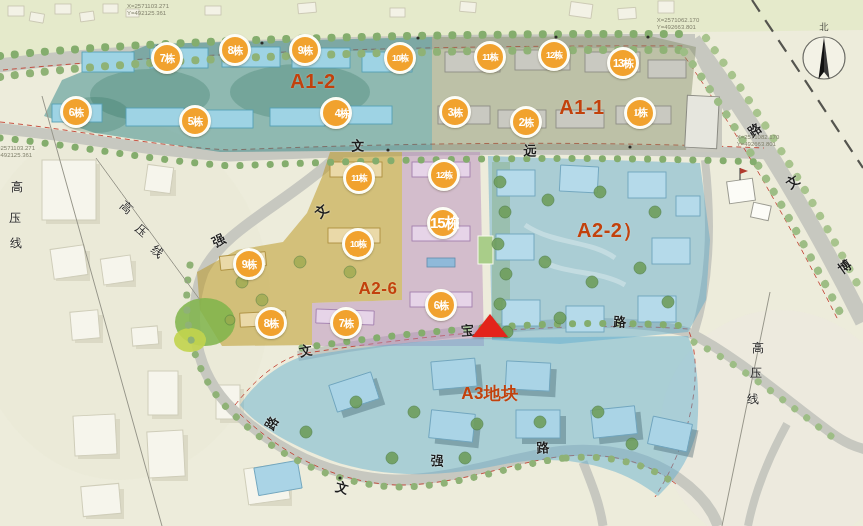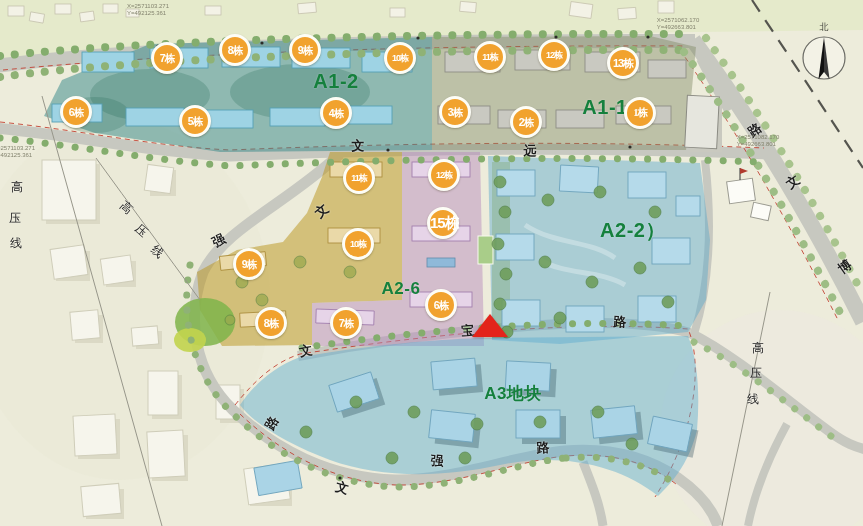--- a/index.html
+++ b/index.html
@@ -11,22 +11,22 @@
   .map svg{position:absolute;left:0;top:0;}
   .layer{position:absolute;left:0;top:0;width:863px;height:526px;pointer-events:none;}
   .badge{
     position:absolute;box-sizing:border-box;width:32px;height:32px;
     border-radius:50%;background:#f1a22e;border:3px solid #fdfdf6;
     color:#fff;font-weight:bold;font-size:10.5px;line-height:26px;
     text-align:center;letter-spacing:-1px;white-space:nowrap;
     box-shadow:0 1px 2px rgba(70,60,30,.35);
   }
   .zone-label{
-    position:absolute;color:#15803d;font-weight:bold;white-space:nowrap;
-    letter-spacing:.5px;text-shadow:0 0 2px rgba(255,255,255,.35);margin-left:23px;
+    position:absolute;color:#c2410c;font-weight:bold;white-space:nowrap;
+    letter-spacing:.5px;text-shadow:0 0 2px rgba(255,255,255,.35);
   }
   .road-char{
     position:absolute;font-size:13px;font-weight:700;color:#1c1c1c;white-space:nowrap;
     text-shadow:0 0 2px rgba(255,255,255,.8);
   }
   .hv-char{
     position:absolute;font-size:12px;color:#222;white-space:nowrap;
     text-shadow:0 0 2px rgba(255,255,255,.7);
   }
   .survey{
@@ -295,21 +295,21 @@
       <div class="zone-label" style="left: 610px; top: 230px; transform: translate(-50%, -50%) rotate(0deg); font-size: 20px; text-align: right;">A2-2）</div>
       <div class="zone-label" style="left: 490px; top: 393px; transform: translate(-50%, -50%) rotate(0deg); font-size: 17px;">A3地块</div>
     </div>
 <div class="layer">
       <div class="badge" style="left: 167px; top: 58px; transform: translate(-50%, -50%) rotate(0deg);">7栋</div>
       <div class="badge" style="left: 235px; top: 50px; transform: translate(-50%, -50%) rotate(0deg);">8栋</div>
       <div class="badge" style="left: 305px; top: 50px; transform: translate(-50%, -50%) rotate(0deg);">9栋</div>
       <div class="badge" style="left: 400px; top: 58px; transform: translate(-50%, -50%) rotate(0deg); font-size: 9px;">10栋</div>
       <div class="badge" style="left: 76px; top: 112px; transform: translate(-50%, -50%) rotate(0deg);">6栋</div>
       <div class="badge" style="left: 195px; top: 121px; transform: translate(-50%, -50%) rotate(0deg);">5栋</div>
-      <div class="badge" style="left: 336px; top: 113px; transform: translate(-50%, -50%) rotate(0deg);">4栋</div>
+      <div class="badge" style="left: 336px; top: 113px; transform: translate(-50%, -50%) rotate(0deg); text-align: right;">4栋</div>
       <div class="badge" style="left: 490px; top: 57px; transform: translate(-50%, -50%) rotate(0deg); font-size: 9px;">11栋</div>
       <div class="badge" style="left: 554px; top: 55px; transform: translate(-50%, -50%) rotate(0deg); font-size: 9px;">12栋</div>
       <div class="badge" style="left: 623px; top: 63px; transform: translate(-50%, -50%) rotate(0deg); font-size: 11px;">13栋</div>
       <div class="badge" style="left: 455px; top: 112px; transform: translate(-50%, -50%) rotate(0deg);">3栋</div>
       <div class="badge" style="left: 526px; top: 122px; transform: translate(-50%, -50%) rotate(0deg);">2栋</div>
       <div class="badge" style="left: 640px; top: 113px; transform: translate(-50%, -50%) rotate(0deg); font-family: Liberation Serif, serif;">1栋</div>
       <div class="badge" style="left: 359px; top: 178px; transform: translate(-50%, -50%) rotate(0deg); font-size: 9px;">11栋</div>
       <div class="badge" style="left: 444px; top: 175px; transform: translate(-50%, -50%) rotate(0deg); font-size: 9px;">12栋</div>
       <div class="badge" style="left: 358px; top: 244px; transform: translate(-50%, -50%) rotate(0deg); font-size: 9px;">10栋</div>
       <div class="badge" style="left: 443px; top: 223px; transform: translate(-50%, -50%) rotate(0deg); font-size: 15px;">15栋</div>

